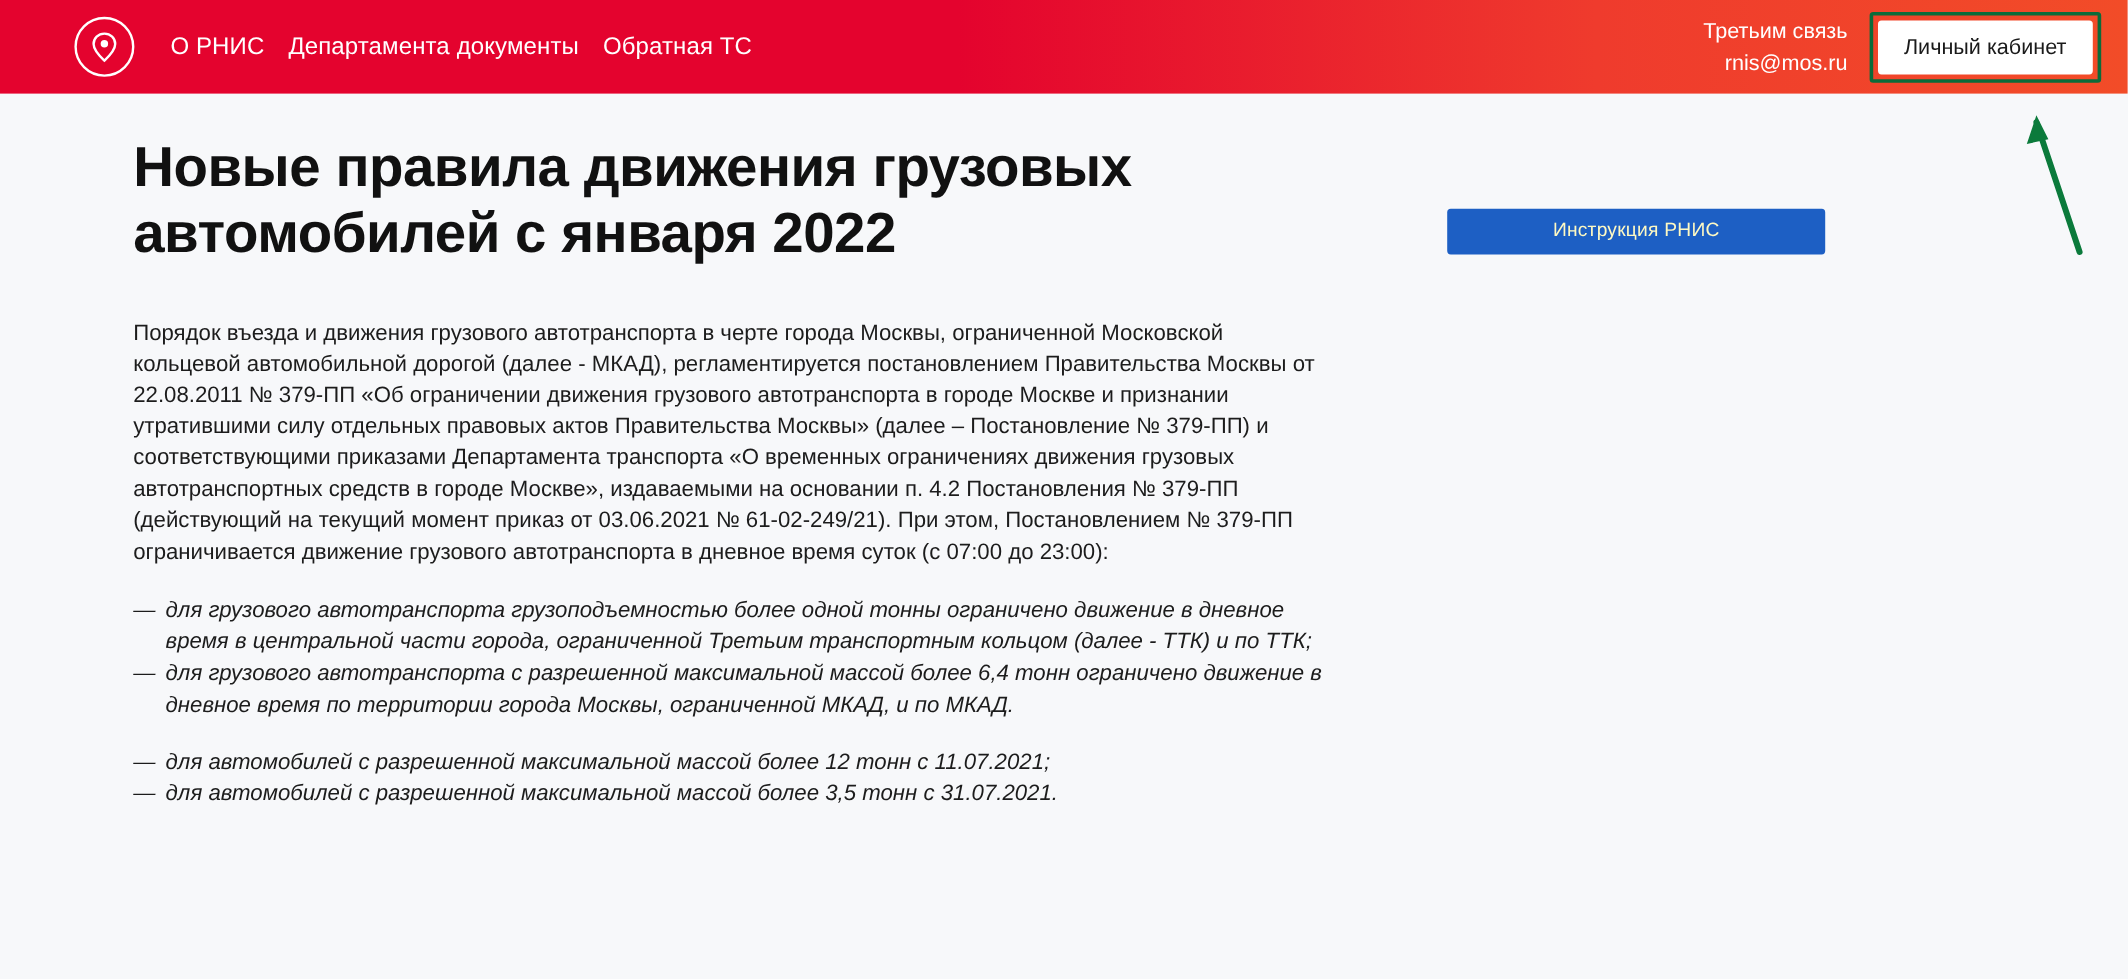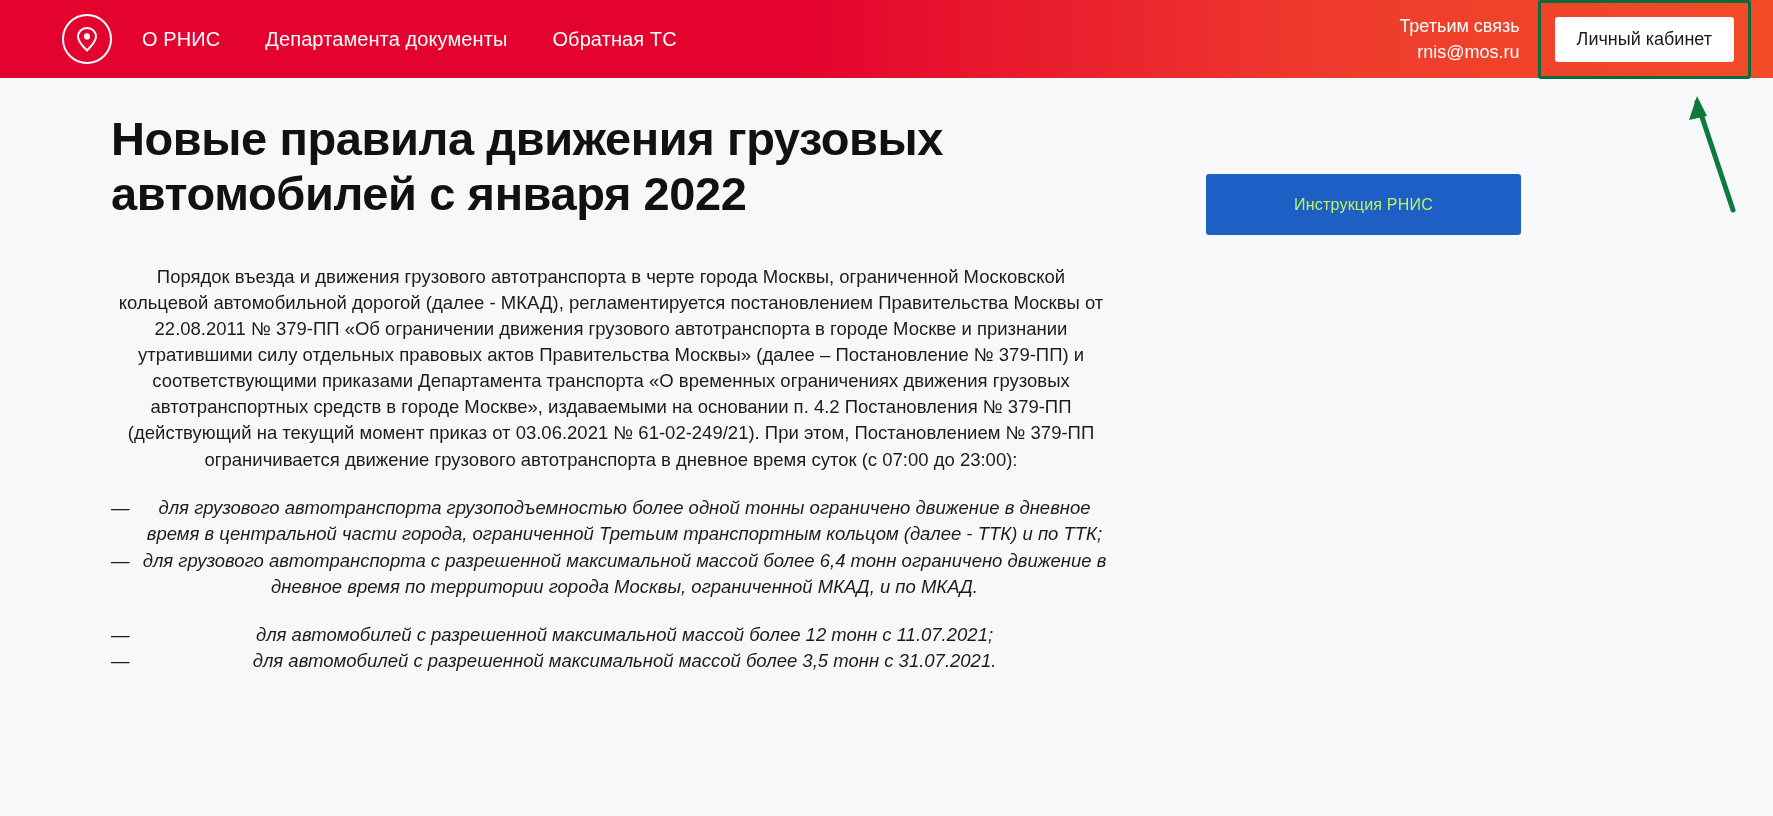--- a/index.html
+++ b/index.html
@@ -35,21 +35,21 @@
     align-items: center;
     justify-content: center;
     flex: 0 0 auto;
   }
   .logo svg { display: block; }
 
   .nav {
     display: flex;
     align-items: center;
     margin-left: 30px;
-    gap: 45px;
+    gap: 20px;
     justify-content: center;
   }
   .nav-item {
     color: #ffffff;
     font-size: 20px;
     line-height: 1;
     white-space: nowrap;
     cursor: pointer;
     letter-spacing: 0.1px;
   }
@@ -68,21 +68,21 @@
     color: #ffffff;
     font-size: 18px;
     line-height: 1.45;
     white-space: nowrap;
   }
   .feedback .fb-label { display: block; }
   .feedback .fb-mail { display: block; }
 
   .cabinet-wrap {
     position: relative;
-    padding: 17px;
+    padding: 7px;
   }
   .cabinet-highlight {
     position: absolute;
     left: 0; top: 0; right: 0; bottom: 0;
     border: 3px solid #0b6b3a;
     border-radius: 3px;
     pointer-events: none;
   }
   .cabinet-btn {
     position: relative;
@@ -125,21 +125,20 @@
     margin: 0;
     max-width: 1060px;
   }
 
   .article {
     margin-top: 42px;
     max-width: 1000px;
     font-size: 18.5px;
     line-height: 1.41;
     color: #1c1c1c;
-    text-align: center;
   }
   .article p {
     margin: 0 0 22px 0;
   }
   .bullet-list {
     list-style: none;
     margin: 0 0 22px 0;
     padding: 0;
   }
   .bullet-list li {
@@ -156,23 +155,23 @@
     top: 0;
   }
   .bullet-list.spaced li { margin-bottom: 1px; }
 
   
   .instruction-btn {
     position: absolute;
     top: 96px;
     left: 1180px;
     width: 315px;
-    height: 61px;
+    height: 38px;
     background: #1d5fc4;
-    color: #bef264;
+    color: #fef9c3;
     font-size: 16px;
     border: none;
     border-radius: 3px;
     cursor: pointer;
     font-family: "Liberation Sans", sans-serif;
     display: flex;
     align-items: center;
     justify-content: center;
     letter-spacing: 0.2px;
   }

